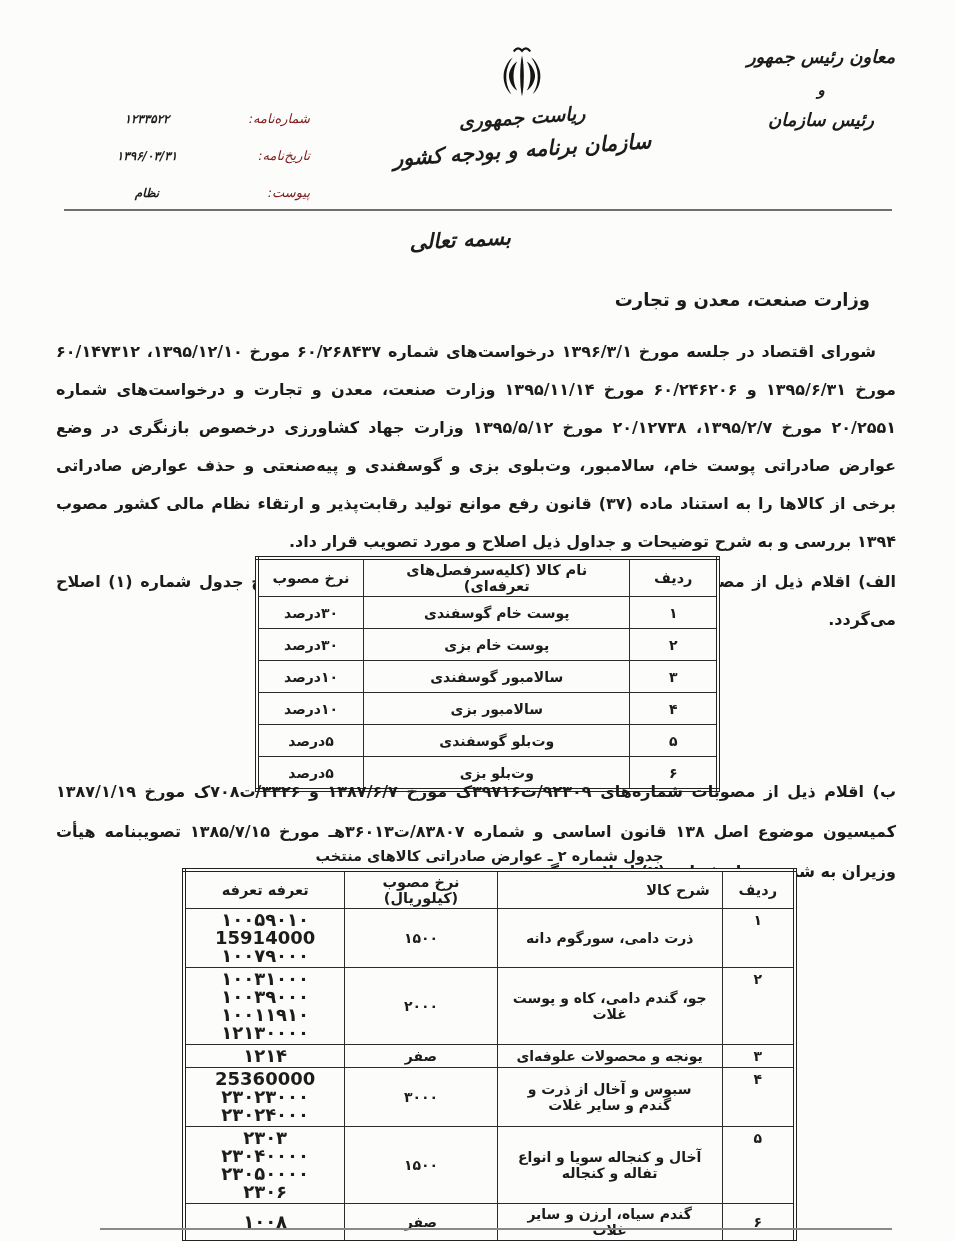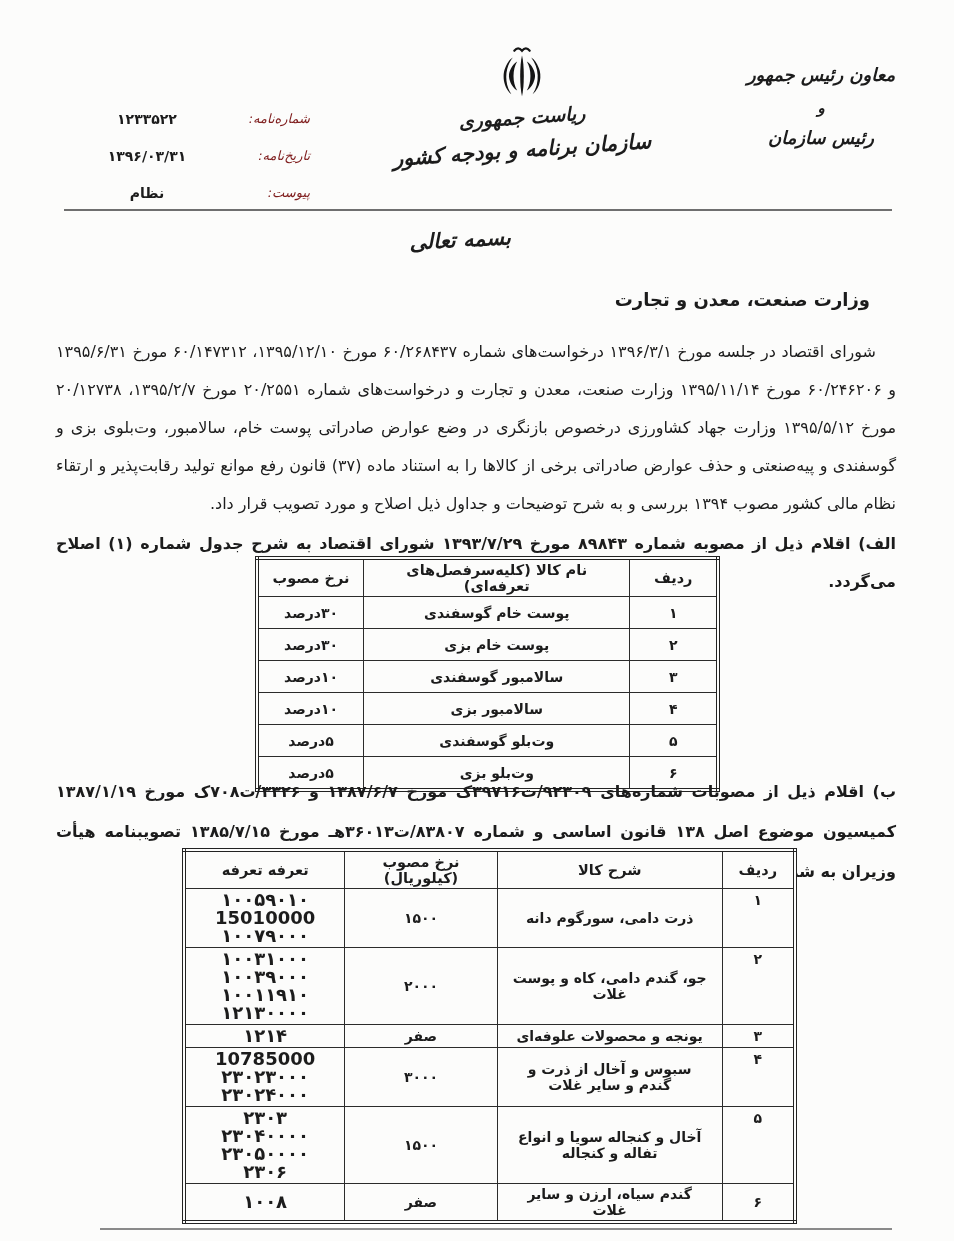--- a/index.html
+++ b/index.html
@@ -7,59 +7,59 @@
     position:relative;
     width:954px;height:1241px;
     margin:0 auto;
     background:#fcfcfb;
     direction:rtl;
     font-family:"DejaVu Sans",sans-serif;
     color:#1c1c1c;
     overflow:hidden;
   }
   
-  .hdr-right{position:absolute;top:64px;right:28px;width:210px;text-align:center;
+  .hdr-right{position:absolute;top:46px;right:28px;width:210px;text-align:center;
     font-style:italic;font-weight:bold;font-size:18px;line-height:1.25;}
   .hdr-right .sig-line{margin-bottom:12px;}
   .hdr-right .sig-vav{font-size:15px;margin-bottom:10px;}
   .hdr-center{position:absolute;top:44px;left:392px;width:260px;text-align:center;}
   .hdr-center .emblem{display:block;margin:0 auto 4px auto;}
   .hdr-center .org1{font-style:italic;font-weight:bold;font-size:19px;transform:rotate(-4deg);}
   .hdr-center .org2{font-style:italic;font-weight:bold;font-size:21px;margin-top:10px;transform:rotate(-4deg);white-space:nowrap;}
   .hdr-meta{position:absolute;top:100px;left:62px;width:248px;}
   .meta-row{display:flex;align-items:center;height:37px;}
   .meta-label{width:78px;font-style:italic;font-size:13px;color:#7f1d1d;}
-  .meta-value{flex:1;text-align:center;font-weight:bold;font-size:14px;}
+  .meta-value{flex:1;text-align:center;font-weight:bold;font-size:12px;font-style:italic;}
   .hdr-rule{position:absolute;top:209px;left:64px;width:828px;border-top:2px solid #6f6f6f;}
   
   .basmala{position:absolute;top:228px;left:0;width:920px;text-align:center;
     font-style:italic;font-weight:bold;font-size:21px;transform:rotate(-3deg);}
   .recipient{position:absolute;top:289px;right:84px;font-weight:bold;font-size:18px;}
   
   .letter-body{position:absolute;top:333px;right:58px;left:56px;}
-  .body-par{margin:0;font-size:16px;font-weight:normal;line-height:38px;text-align:justify;text-indent:20px;}
+  .body-par{margin:0;font-size:16px;font-weight:bold;line-height:38px;text-align:justify;text-indent:20px;}
   .item-a{margin:2px 0 0 0;font-size:16px;font-weight:bold;line-height:38px;text-align:justify;}
   .item-b{position:absolute;top:772px;right:58px;left:56px;margin:0;
     font-size:16px;font-weight:bold;line-height:40px;text-align:justify;}
   
   .t1-wrap{position:absolute;top:556px;right:234px;width:465px;}
   .t2-wrap{position:absolute;top:848px;right:157px;width:615px;}
   .tbl-title{text-align:center;font-weight:bold;font-size:14.5px;margin:0 0 4px 0;}
   table.doc{width:100%;border-collapse:collapse;border:4px double #222;background:#fcfcfb;}
   table.doc th,table.doc td{border:1px solid #2b2b2b;font-size:14px;font-weight:bold;
     text-align:center;vertical-align:middle;padding:2px 12px;}
   table.doc th{font-size:14.5px;}
   .t1 th{height:26px;}
   .t1 td{height:27px;}
   .t1 .c-no{width:73px;}
   .t1 .c-name{width:299px;}
   .t1 .c-rate{width:93px;}
   .t2 th{height:23px;}
   .t2 .c-no{width:50px;}
-  .t2 .c-desc{width:262px;}
+  .t2 .c-desc{width:262px;text-align:right;}
   .t2 .c-rate{width:152px;}
   .t2 .c-code{width:150px;}
   .t2 td.t2-no{vertical-align:top;padding-top:3px;}
   .code-line{line-height:18px;font-size:18px;}
   .t2 td{padding:3px 4px;}
   
   .footer-rule{position:absolute;top:1228px;left:100px;width:792px;border-top:2px solid #8a8a8a;}
 </style>
 </head>
 <body>
@@ -152,37 +152,38 @@
           <td>وت‌بلو بزی</td>
           <td>۵درصد</td>
         </tr>
       </tbody>
     </table>
   </div>
 
   <p class="item-b">ب) اقلام ذیل از مصوبات شماره‌های ۹۲۳۰۹/ت۳۹۷۱۶ک مورخ ۱۳۸۷/۶/۷ و ۳۳۲۶/ت۷۰۸ک مورخ ۱۳۸۷/۱/۱۹ کمیسیون موضوع اصل ۱۳۸ قانون اساسی و شماره ۸۳۸۰۷/ت۳۶۰۱۳هـ مورخ ۱۳۸۵/۷/۱۵ تصویبنامه هیأت وزیران به شرح جدول شماره (۲) اصلاح می‌گردد</p>
 
   <div class="t2-wrap">
+    <p class="tbl-title">جدول شماره ۲ ـ عوارض صادراتی کالاهای منتخب</p>
     <table class="doc t2">
       <thead>
         <tr>
           <th class="c-no">ردیف</th>
           <th class="c-desc">شرح کالا</th>
           <th class="c-rate">نرخ مصوب (کیلوریال)</th>
           <th class="c-code">تعرفه تعرفه</th>
         </tr>
       </thead>
       <tbody>
         <tr>
           <td class="t2-no">۱</td>
           <td>ذرت دامی، سورگوم دانه</td>
           <td>۱۵۰۰</td>
           <td>
             <div class="code-line">۱۰۰۵۹۰۱۰</div>
-            <div class="code-line">15010000</div>
+            <div class="code-line">15914000</div>
             <div class="code-line">۱۰۰۷۹۰۰۰</div>
           </td>
         </tr>
         <tr>
           <td class="t2-no">۲</td>
           <td>جو، گندم دامی، کاه و پوست غلات</td>
           <td>۲۰۰۰</td>
           <td>
             <div class="code-line">۱۰۰۳۱۰۰۰</div>
             <div class="code-line">۱۰۰۳۹۰۰۰</div>
@@ -196,21 +197,21 @@
           <td>صفر</td>
           <td>
             <div class="code-line">۱۲۱۴</div>
           </td>
         </tr>
         <tr>
           <td class="t2-no">۴</td>
           <td>سبوس و آخال از ذرت و گندم و سایر غلات</td>
           <td>۳۰۰۰</td>
           <td>
-            <div class="code-line">10785000</div>
+            <div class="code-line">25360000</div>
             <div class="code-line">۲۳۰۲۳۰۰۰</div>
             <div class="code-line">۲۳۰۲۴۰۰۰</div>
           </td>
         </tr>
         <tr>
           <td class="t2-no">۵</td>
           <td>آخال و کنجاله سویا و انواع تفاله و کنجاله</td>
           <td>۱۵۰۰</td>
           <td>
             <div class="code-line">۲۳۰۳</div>

